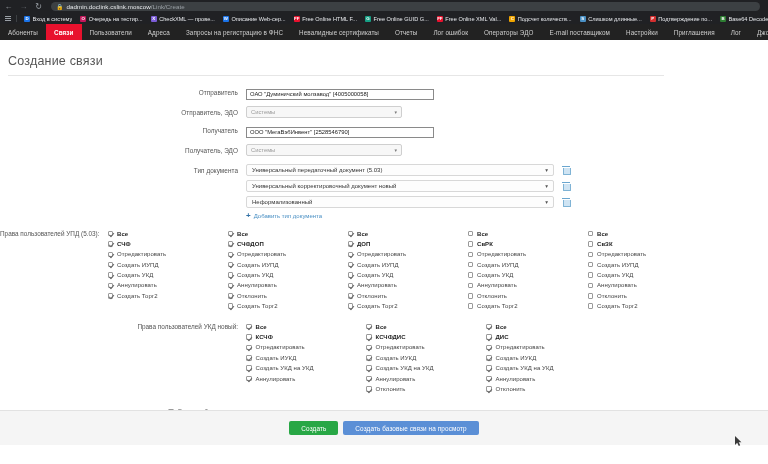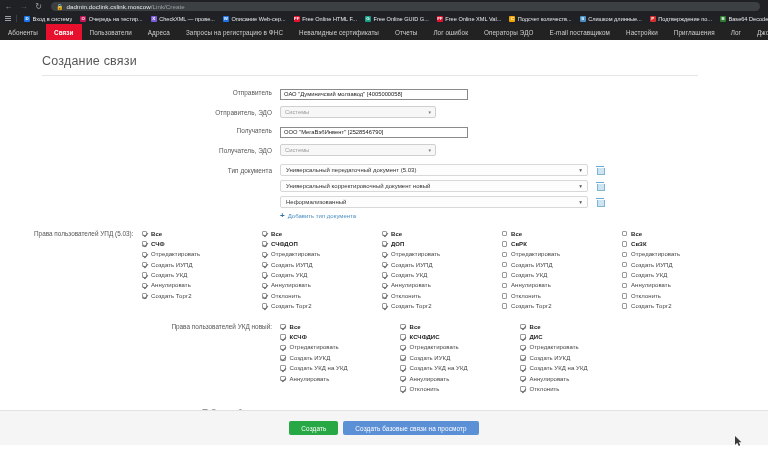--- a/index.html
+++ b/index.html
@@ -32,21 +32,21 @@
           justify-content:center;font-size:4.4px;color:#fff;font-weight:bold;line-height:6px;}
   .bm-txt{font-size:5.6px;color:#e8eaed;white-space:nowrap;overflow:hidden;text-overflow:ellipsis;}
   
   .appnav{height:16px;background:#222222;display:flex;align-items:stretch;width:768px;}
   .appnav .item{
     display:flex;align-items:center;padding:0 8px;font-size:6.3px;color:#cfcfcf;
     white-space:nowrap;letter-spacing:.1px;
   }
   .appnav .item.active{background:#e8112d;color:#ffffff;font-weight:bold;}
   
-  .page{position:relative;width:672px;height:405px;background:#fff;padding-left:34px;}
+  .page{position:relative;width:672px;height:405px;background:#fff;}
   .page-title{font-size:12.5px;color:#555;padding:14px 0 0 8px;letter-spacing:.2px;font-weight:normal;}
   .title-rule{border-bottom:1px solid #e6e6e6;margin:7px 8px 0 8px;}
   .form{padding-top:10px;}
   .row{display:flex;align-items:flex-start;margin-bottom:6px;}
   .lbl{
     width:238px;text-align:right;padding-right:8px;font-size:6.4px;color:#555;
     padding-top:3px;white-space:nowrap;letter-spacing:.05px;
   }
   .ctl{flex:1;}
   .txt{

